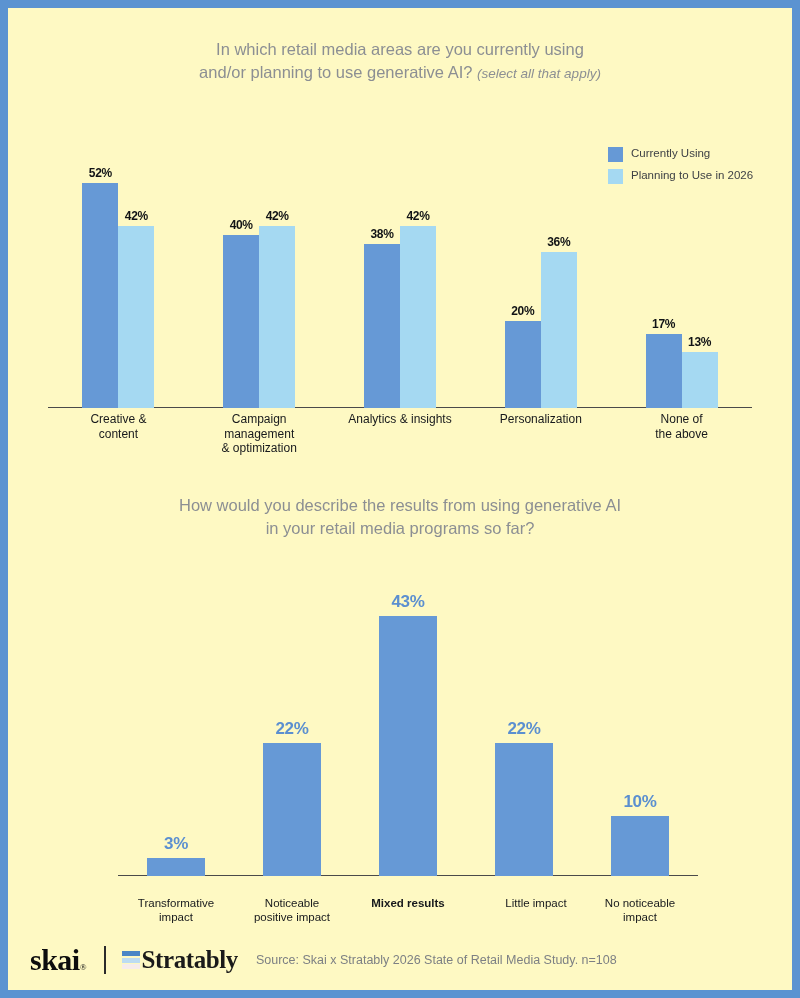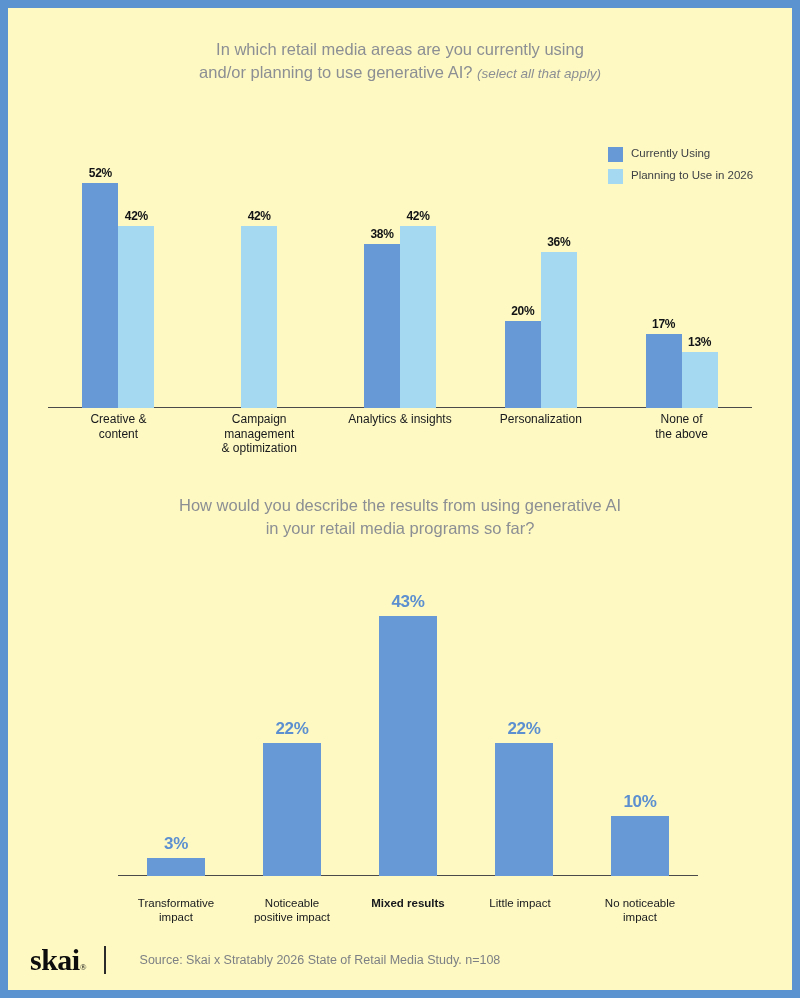--- a/index.html
+++ b/index.html
@@ -185,20 +185,24 @@
         <div class="bar-wrap" style="width: 36px; height: 225.004px;">
           <div class="bar" style="height: 100%; background: rgb(102, 153, 214);"></div>
           <div class="bar-value">52%</div>
         </div>
         <div class="bar-wrap" style="width: 36px; height: 181.734px;">
           <div class="bar" style="height: 100%; background: rgb(165, 217, 242);"></div>
           <div class="bar-value">42%</div>
         </div>
       </div>
       <div class="group" style="left: 140.8px; width: 140.8px;">
+        <div class="bar-wrap" style="width: 36px; height: 173.08px;">
+          <div class="bar" style="height: 100%; background: rgb(102, 153, 214);"></div>
+          <div class="bar-value">40%</div>
+        </div>
         <div class="bar-wrap" style="width: 36px; height: 181.734px;">
           <div class="bar" style="height: 100%; background: rgb(165, 217, 242);"></div>
           <div class="bar-value">42%</div>
         </div>
       </div>
       <div class="group" style="left: 281.6px; width: 140.8px;">
         <div class="bar-wrap" style="width: 36px; height: 164.426px;">
           <div class="bar" style="height: 100%; background: rgb(102, 153, 214);"></div>
           <div class="bar-value">38%</div>
         </div>
@@ -293,28 +297,36 @@
         <div>Transformative</div>
         <div>impact</div>
       </div>
       <div class="cat2" style="left: 108px; width: 132px;">
         <div>Noticeable</div>
         <div>positive impact</div>
       </div>
       <div class="cat2" style="left: 224px; width: 132px; font-weight: bold;">
         <div>Mixed results</div>
       </div>
-      <div class="cat2" style="left: 336px; width: 132px;">
+      <div class="cat2" style="left: 352px; width: 132px;">
         <div>Little impact</div>
       </div>
       <div class="cat2" style="left: 456px; width: 132px;">
         <div>No noticeable</div>
         <div>impact</div>
       </div>
     </div>
 
   <div class="footer">
     <div class="skai-logo"><span>skai</span><span class="reg">®</span></div>
     <div class="divider"></div>
+    <div class="stratably">
+      <div class="strat-icon" id="strat-icon">
+          <span style="background: rgb(74, 134, 197);"></span>
+          <span style="background: rgb(188, 220, 242);"></span>
+          <span style="background: rgb(246, 236, 235);"></span>
+        </div>
+      <div class="strat-word">Stratably</div>
+    </div>
     <div class="source">Source: Skai x Stratably 2026 State of Retail Media Study. n=108</div>
   </div>
 
 </div>
 
 </body></html>

